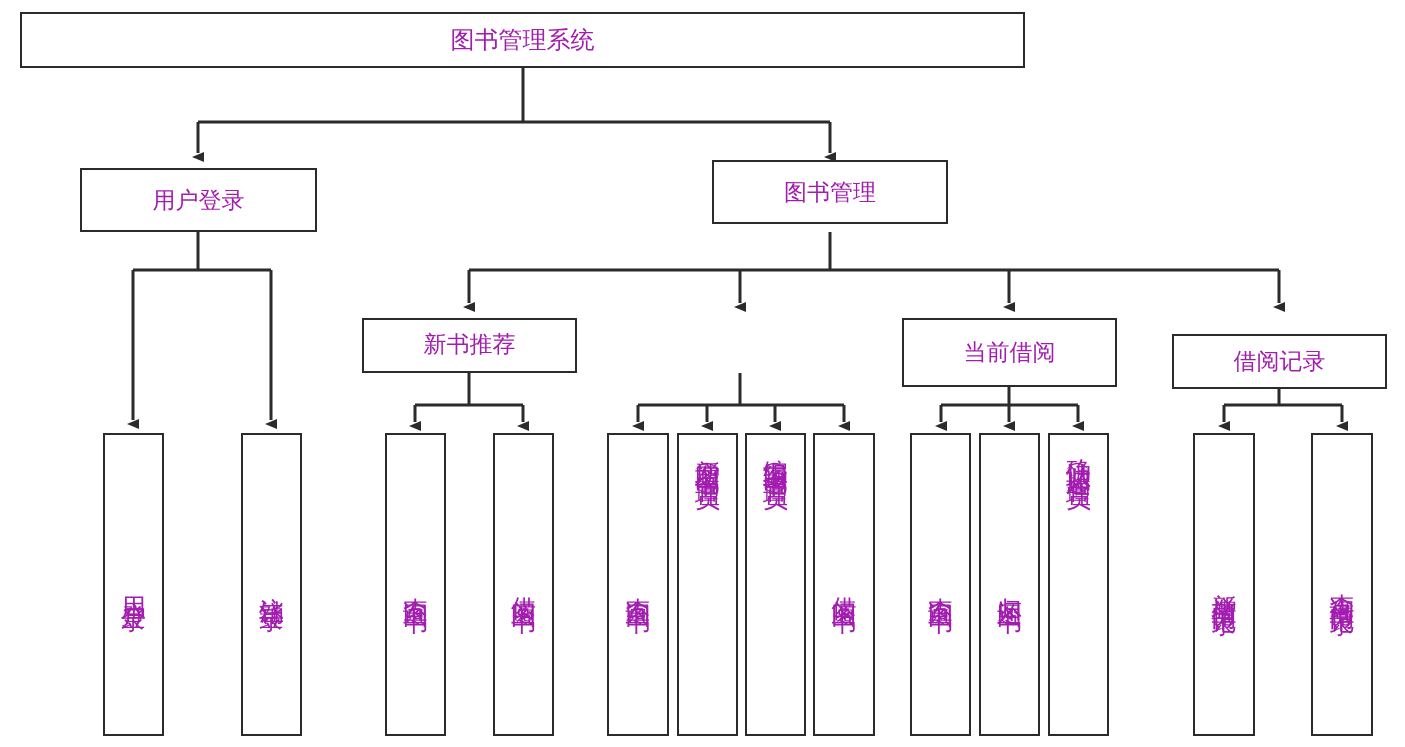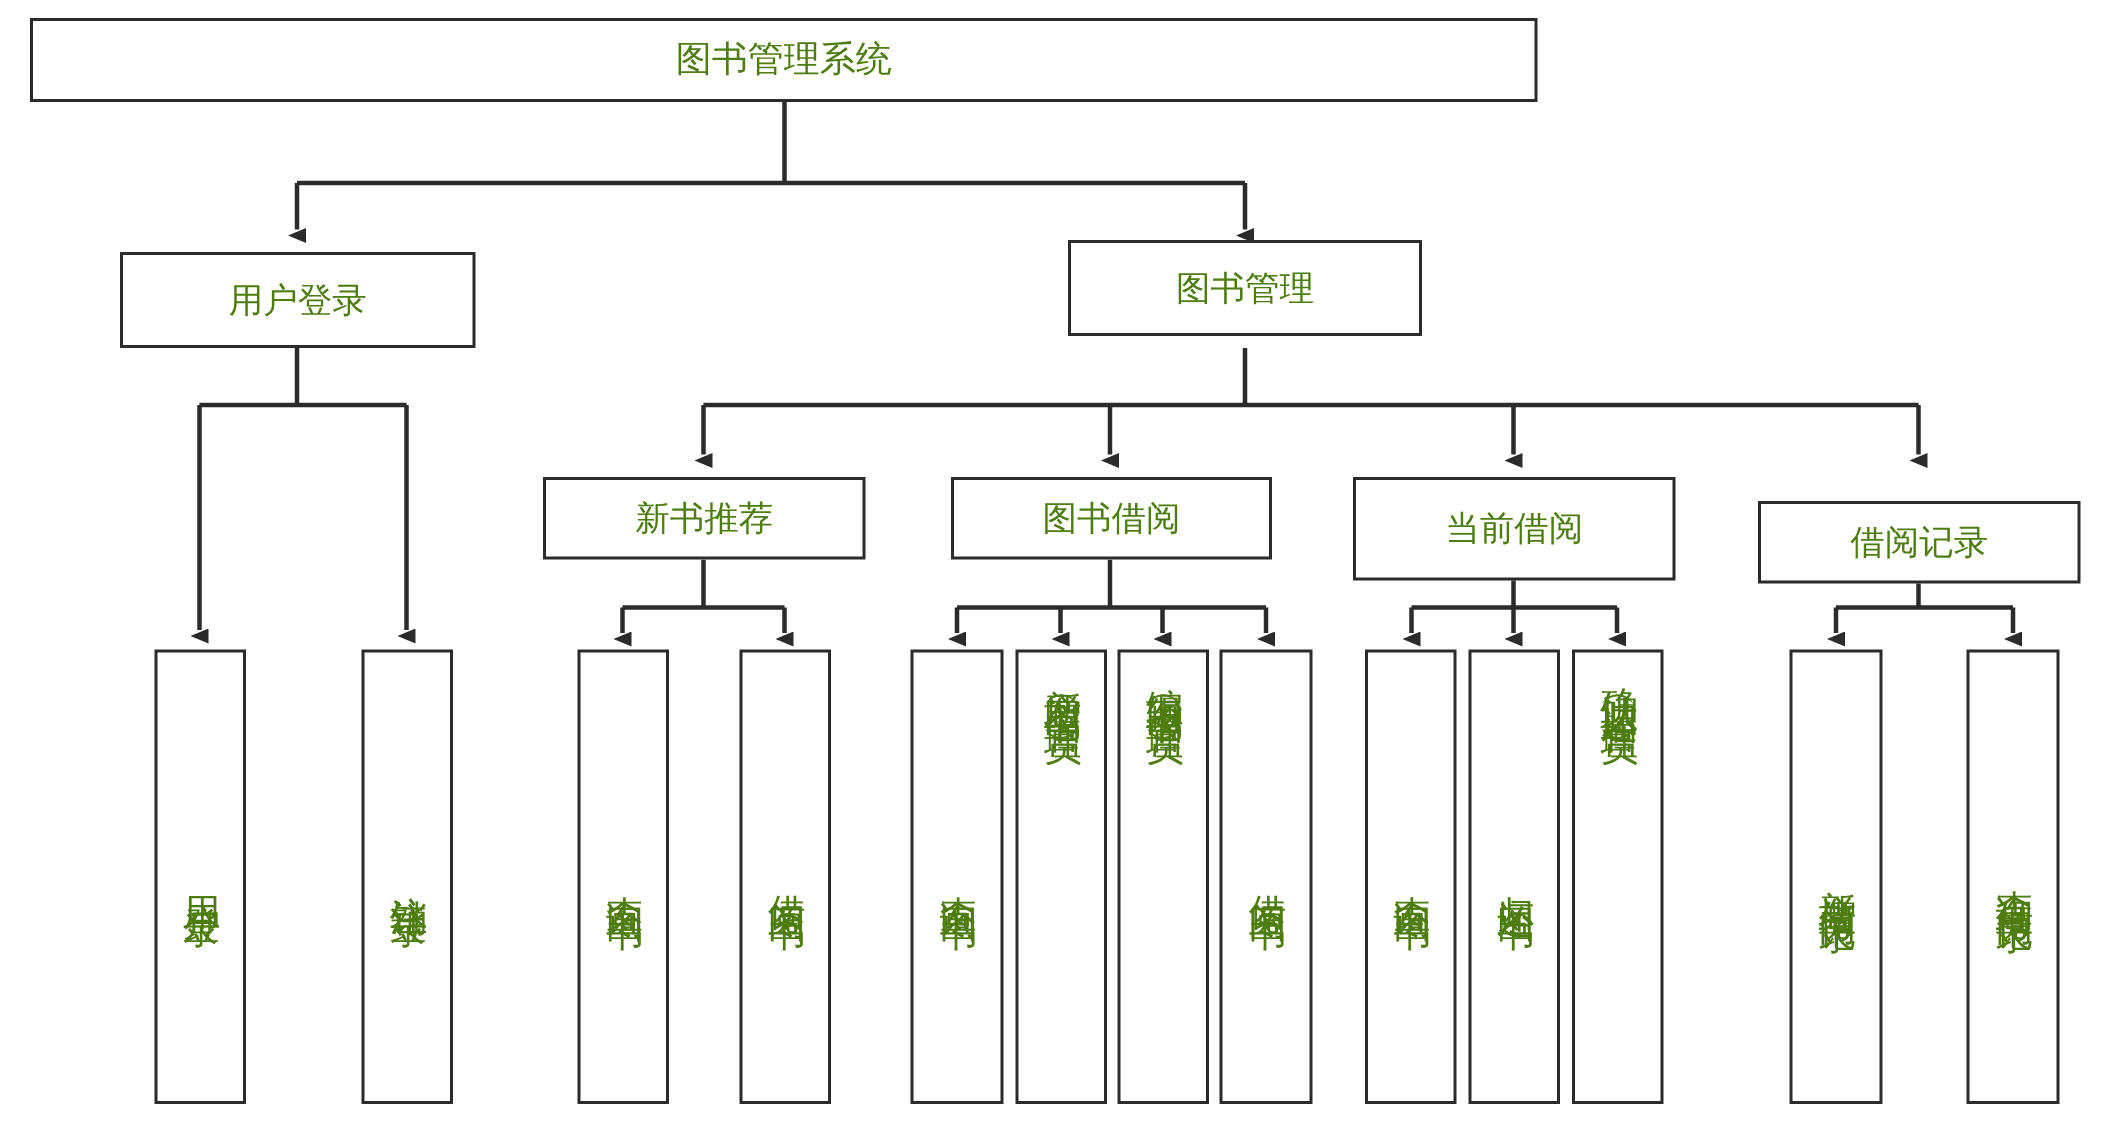--- a/index.html
+++ b/index.html
@@ -25,21 +25,21 @@
   .node {
     position: absolute;
     box-sizing: border-box;
     background: #ffffff;
     border: 2.5px solid #2b2b2b;
     display: flex;
     align-items: center;
     justify-content: center;
   }
   .node-label {
-    color: #4d7c0f;
+    color: #a21caf;
     text-align: center;
     white-space: pre;
     line-height: 1.15;
   }
   
   .node.horiz .node-label {
     font-size: 23px;
   }
   .node.root .node-label {
     font-size: 24px;
@@ -131,25 +131,22 @@
     <span class="node-label">图书管理系统</span>
   </div>
 
   <div class="node horiz" style="left:80px; top:168px; width:237px; height:64px;">
     <span class="node-label">用户登录</span>
   </div>
   <div class="node horiz" style="left:712px; top:160px; width:236px; height:64px;">
     <span class="node-label">图书管理</span>
   </div>
 
-  <div class="node horiz" style="left:362px; top:318px; width:215px; height:55px;">
+  <div class="node horiz" style="left:362px; top:318px; width:215px; height:55px;font-family:Liberation Serif, serif;">
     <span class="node-label">新书推荐</span>
-  </div>
-  <div class="node horiz" style="left:634px; top:318px; width:214px; height:55px;">
-    <span class="node-label">图书借阅</span>
   </div>
   <div class="node horiz" style="left:902px; top:318px; width:215px; height:69px;">
     <span class="node-label">当前借阅</span>
   </div>
   <div class="node horiz" style="left:1172px; top:334px; width:215px; height:55px;">
     <span class="node-label">借阅记录</span>
   </div>
 
   <div class="node leaf" style="left:103px; top:433px; width:61px; height:303px;">
     <span class="node-label">用户登录</span>

